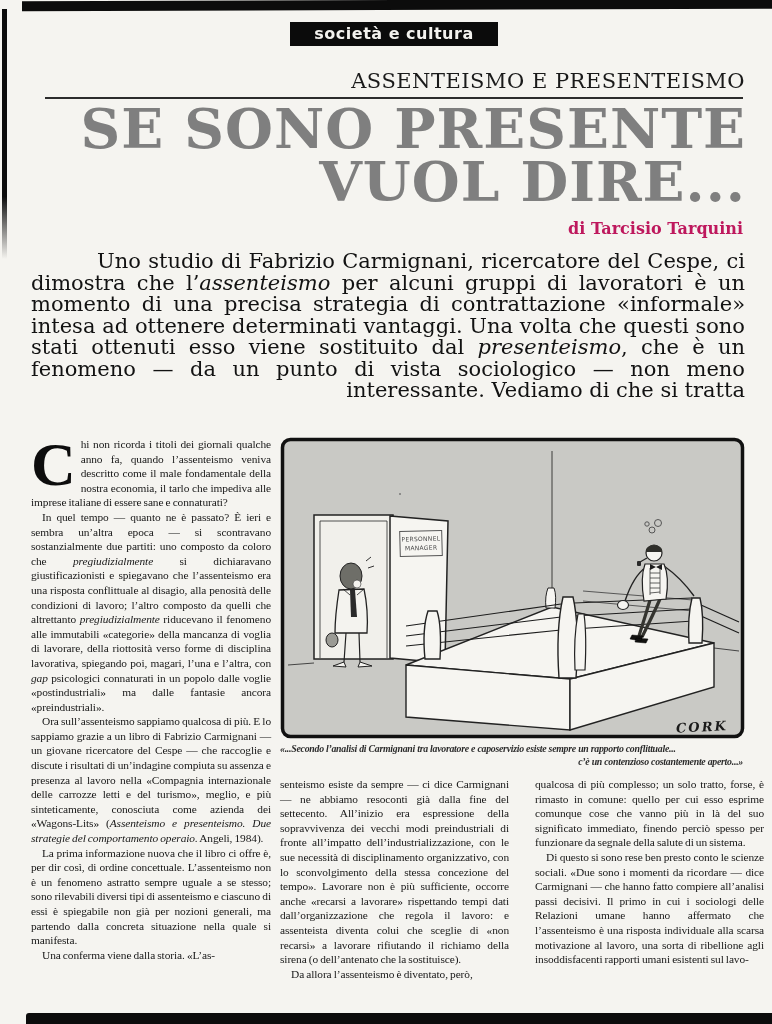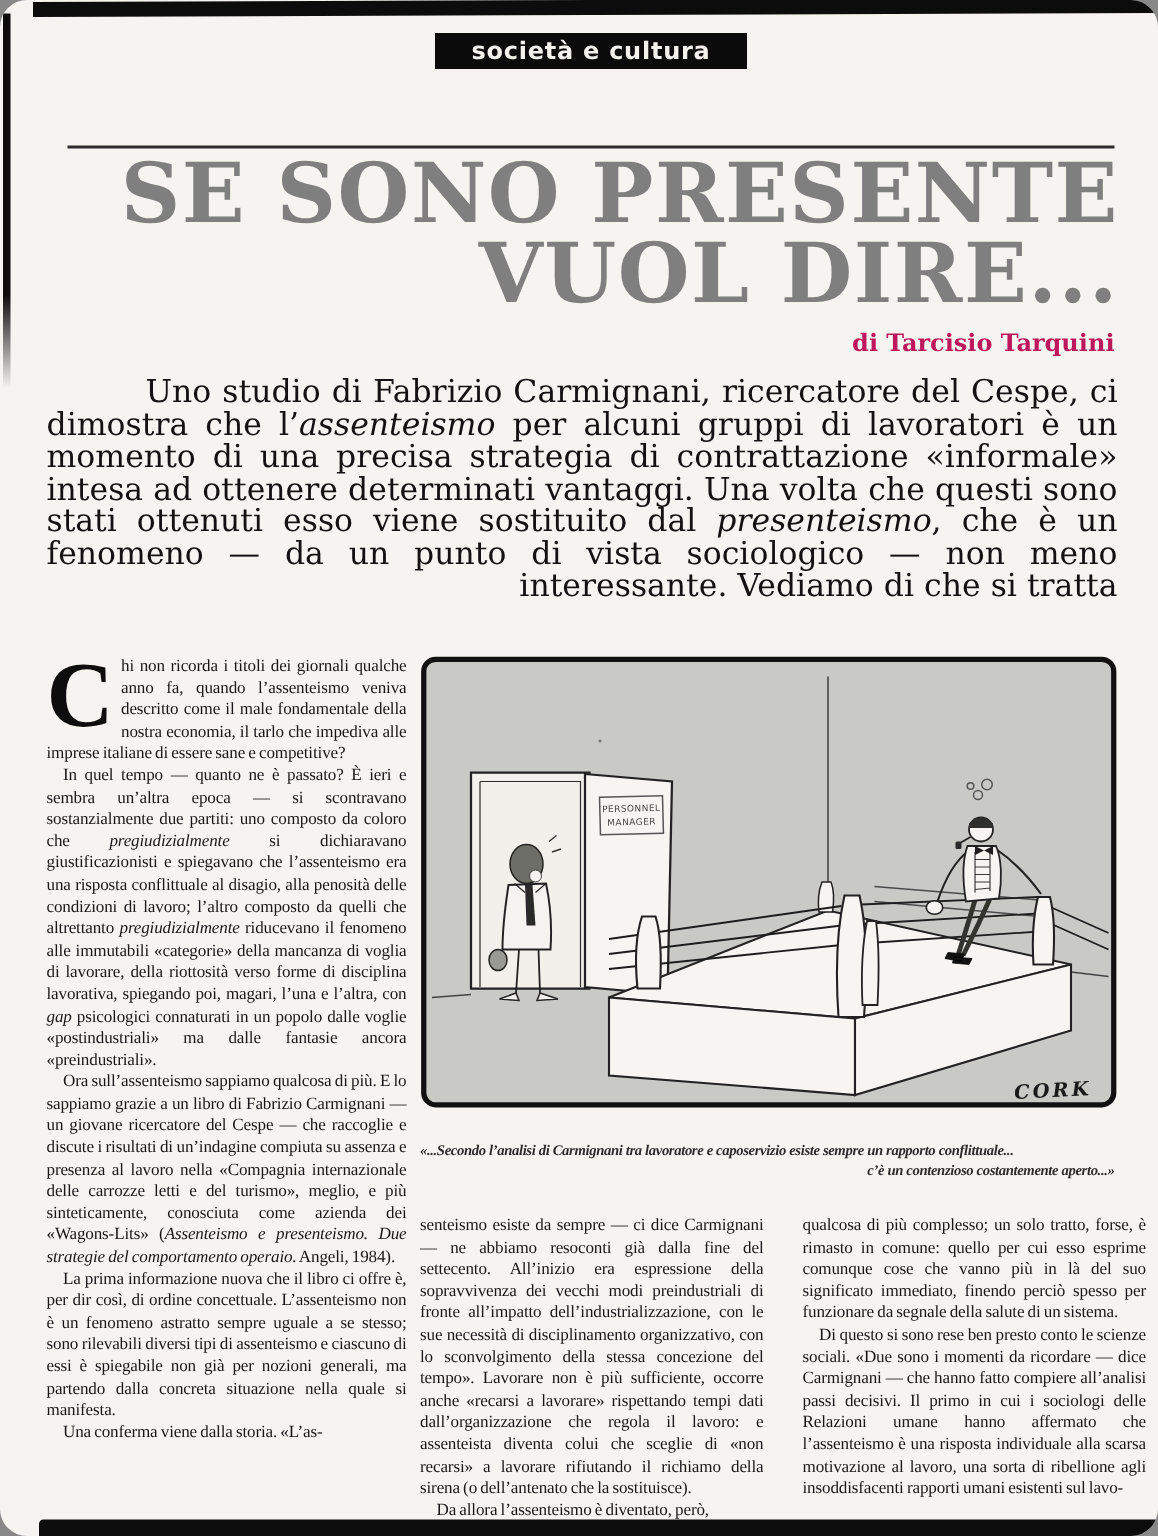--- a/index.html
+++ b/index.html
@@ -1,17 +1,17 @@
 <!DOCTYPE html>
 <html><head>
 <meta charset="utf-8">
 <style>
   html,body{margin:0;padding:0;background:#888;}
   .page{position:relative;width:772px;height:1024px;background:#f5f4f0;overflow:hidden;
-        font-family:"Liberation Serif",serif;color:#161616;border-radius:18px;}
+        font-family:"Liberation Serif",serif;color:#161616;}
   
   .scan-top{position:absolute;left:22px;right:0;top:0;height:10px;background:#0c0c0c;transform:skewY(-0.2deg);}
   .scan-left{position:absolute;left:2px;top:9px;width:5px;height:250px;
              background:linear-gradient(#0c0c0c 75%,rgba(12,12,12,0));}
   .scan-bottom{position:absolute;left:26px;right:0;bottom:0;height:11px;background:#0c0c0c;border-radius:3px 0 0 0;}
   
   .banner{position:absolute;left:290px;top:22px;width:208px;height:24px;background:#0b0b0b;
           color:#f3f2ee;font:bold 16px/24px "DejaVu Sans",sans-serif;text-align:center;letter-spacing:.5px;}
   .kicker{position:absolute;right:27px;top:69px;font:21px "DejaVu Serif",serif;letter-spacing:.5px;color:#1a1a1a;}
   .kicker-rule{position:absolute;left:45px;right:29px;top:97px;height:2px;background:#2c2c2c;}
@@ -29,55 +29,56 @@
   .right-area{flex:1;min-width:0;}
   .bodytext{font:11.4px/14.6px "Liberation Serif",serif;color:#171717;
             text-align:justify;letter-spacing:-.1px;word-spacing:-.6px;}
   .bodytext p{margin:0;}
   .bodytext p.ind{text-indent:11px;}
   .it{font-style:italic;}
   .dropcap{float:left;font:bold 62px/48px "Liberation Serif",serif;color:#0d0d0d;
            margin:3px 5px 0 0;}
   
   .cartoon{width:465px;height:302px;display:block;}
-  .caption{width:465px;margin-top:22px;font:bold italic 9.8px/13px "Liberation Serif",serif;
+  .caption{width:465px;margin-top:3px;font:bold italic 9.8px/13px "Liberation Serif",serif;
            font-style:italic;color:#2b2b2b;letter-spacing:-.25px;}
   .caption .cap1{text-align:left;white-space:nowrap;}
   .caption .cap2{text-align:right;padding-right:2px;}
-  .two-cols{display:flex;gap:26px;margin-top:23px;}
+  .two-cols{display:flex;gap:26px;margin-top:9px;}
   .two-cols .col{flex:1;min-width:0;}
   
   .footer-row{position:absolute;left:31px;right:10px;top:992px;display:flex;
               justify-content:space-between;align-items:baseline;}
   .footer-left{font:italic 9.5px "DejaVu Sans",sans-serif;color:#222;}
   .footer-left .brand{font-weight:bold;}
   .page-num{font:14px "Liberation Serif",serif;color:#222;padding-right:8px;}
 </style>
 </head>
 <body>
 
 <div class="page">
 
   <div class="scan-top"></div>
   <div class="scan-left"></div>
 
   <div class="banner">società e cultura</div>
 
+  <div class="kicker">ASSENTEISMO E PRESENTEISMO</div>
   <div class="kicker-rule"></div>
 
   <div class="headline">SE SONO PRESENTE
 VUOL DIRE...</div>
   <div class="byline">di Tarcisio Tarquini</div>
 
   <div class="lead"><span>Uno studio di Fabrizio Carmignani, ricercatore del Cespe, ci dimostra che l’</span><span class="it">assenteismo</span><span> per alcuni gruppi di lavoratori è un momento di una precisa strategia di contrattazione «informale» intesa ad ottenere determinati vantaggi. Una volta che questi sono stati ottenuti esso viene sostituito dal </span><span class="it">presenteismo</span><span>, che è un fenomeno — da un punto di vista sociologico — non meno interessante. Vediamo di che si tratta</span></div>
 
   <div class="main-row">
 
     <div class="col-left bodytext">
-      <p><span class="dropcap">C</span><span>hi non ricorda i titoli dei giornali qualche anno fa, quando l’assenteismo veniva descritto come il male fondamentale della nostra economia, il tarlo che impediva alle imprese italiane di essere sane e competitive?</span></p>
+      <p><span class="dropcap">C</span><span>hi non ricorda i titoli dei giornali qualche anno fa, quando l’assenteismo veniva descritto come il male fondamentale della nostra economia, il tarlo che impediva alle imprese italiane di essere sane e connaturati?</span></p>
       <p class="ind"><span>In quel tempo — quanto ne è passato? È ieri e sembra un’altra epoca — si scontravano sostanzialmente due partiti: uno composto da coloro che </span><span class="it">pregiudizialmente</span><span> si dichiaravano giustificazionisti e spiegavano che l’assenteismo era una risposta conflittuale al disagio, alla penosità delle condizioni di lavoro; l’altro composto da quelli che altrettanto </span><span class="it">pregiudizialmente</span><span> riducevano il fenomeno alle immutabili «categorie» della mancanza di voglia di lavorare, della riottosità verso forme di disciplina lavorativa, spiegando poi, magari, l’una e l’altra, con </span><span class="it">gap</span><span> psicologici connaturati in un popolo dalle voglie «postindustriali» ma dalle fantasie ancora «preindustriali».</span></p>
       <p class="ind"><span>Ora sull’assenteismo sappiamo qualcosa di più. E lo sappiamo grazie a un libro di Fabrizio Carmignani — un giovane ricercatore del Cespe — che raccoglie e discute i risultati di un’indagine compiuta su assenza e presenza al lavoro nella «Compagnia internazionale delle carrozze letti e del turismo», meglio, e più sinteticamente, conosciuta come azienda dei «Wagons-Lits» (</span><span class="it">Assenteismo e presenteismo. Due strategie del comportamento operaio.</span><span> Angeli, 1984).</span></p>
       <p class="ind">La prima informazione nuova che il libro ci offre è, per dir così, di ordine concettuale. L’assenteismo non è un fenomeno astratto sempre uguale a se stesso; sono rilevabili diversi tipi di assenteismo e ciascuno di essi è spiegabile non già per nozioni generali, ma partendo dalla concreta situazione nella quale si manifesta.</p>
       <p class="ind">Una conferma viene dalla storia. «L’as-</p>
     </div>
 
     <div class="right-area">
 
       <svg class="cartoon" viewBox="0 0 465 302" xmlns="http://www.w3.org/2000/svg">
 

